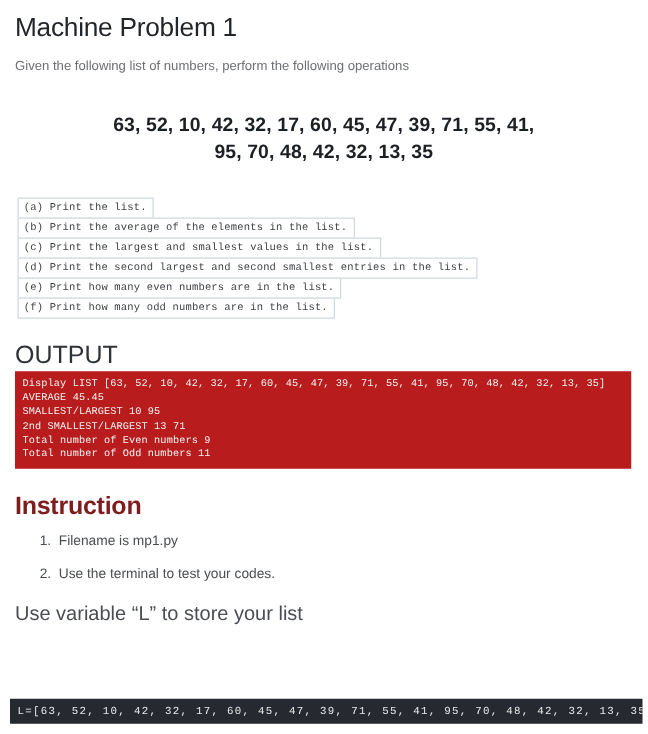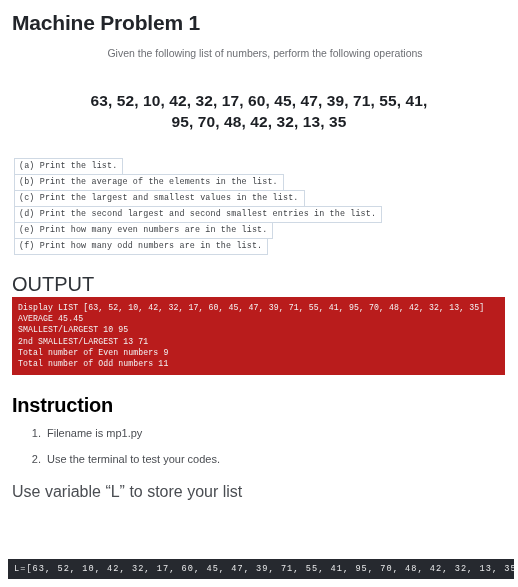--- a/index.html
+++ b/index.html
@@ -18,32 +18,31 @@
   .page {
     padding: 0;
   }
 
   
   .doc-title {
     margin: 0;
     padding: 10px 0 0 12px;
     font-size: 21px;
     line-height: 26px;
-    font-weight: bold;
+    font-weight: normal;
     color: #22252a;
     letter-spacing: -0.2px;
   }
   .doc-subtitle {
     margin: 0;
     padding: 10px 0 0 12px;
     font-size: 10.5px;
     line-height: 14px;
     color: #6d6f74;
     font-weight: normal;
-    text-align: center;
   }
 
   
   .numbers-block {
     margin: 0;
     padding: 30px 34px 0 34px;
     font-size: 15.5px;
     line-height: 21px;
     font-weight: bold;
     color: #1c1f24;
@@ -79,21 +78,21 @@
     margin: 0;
     padding: 18px 0 0 12px;
     font-size: 20px;
     line-height: 25px;
     font-weight: normal;
     color: #2f3338;
     letter-spacing: 0px;
   }
   .section-heading.strong {
     font-weight: bold;
-    color: #000000;
+    color: #7f1d1d;
     letter-spacing: -0.2px;
   }
 
   
   .terminal {
     margin: 0 13px 0 12px;
     background: #b91c1c;
     padding: 5px 6px 6px 6px;
     font-family: "Liberation Mono", monospace;
     font-size: 8.2px;

